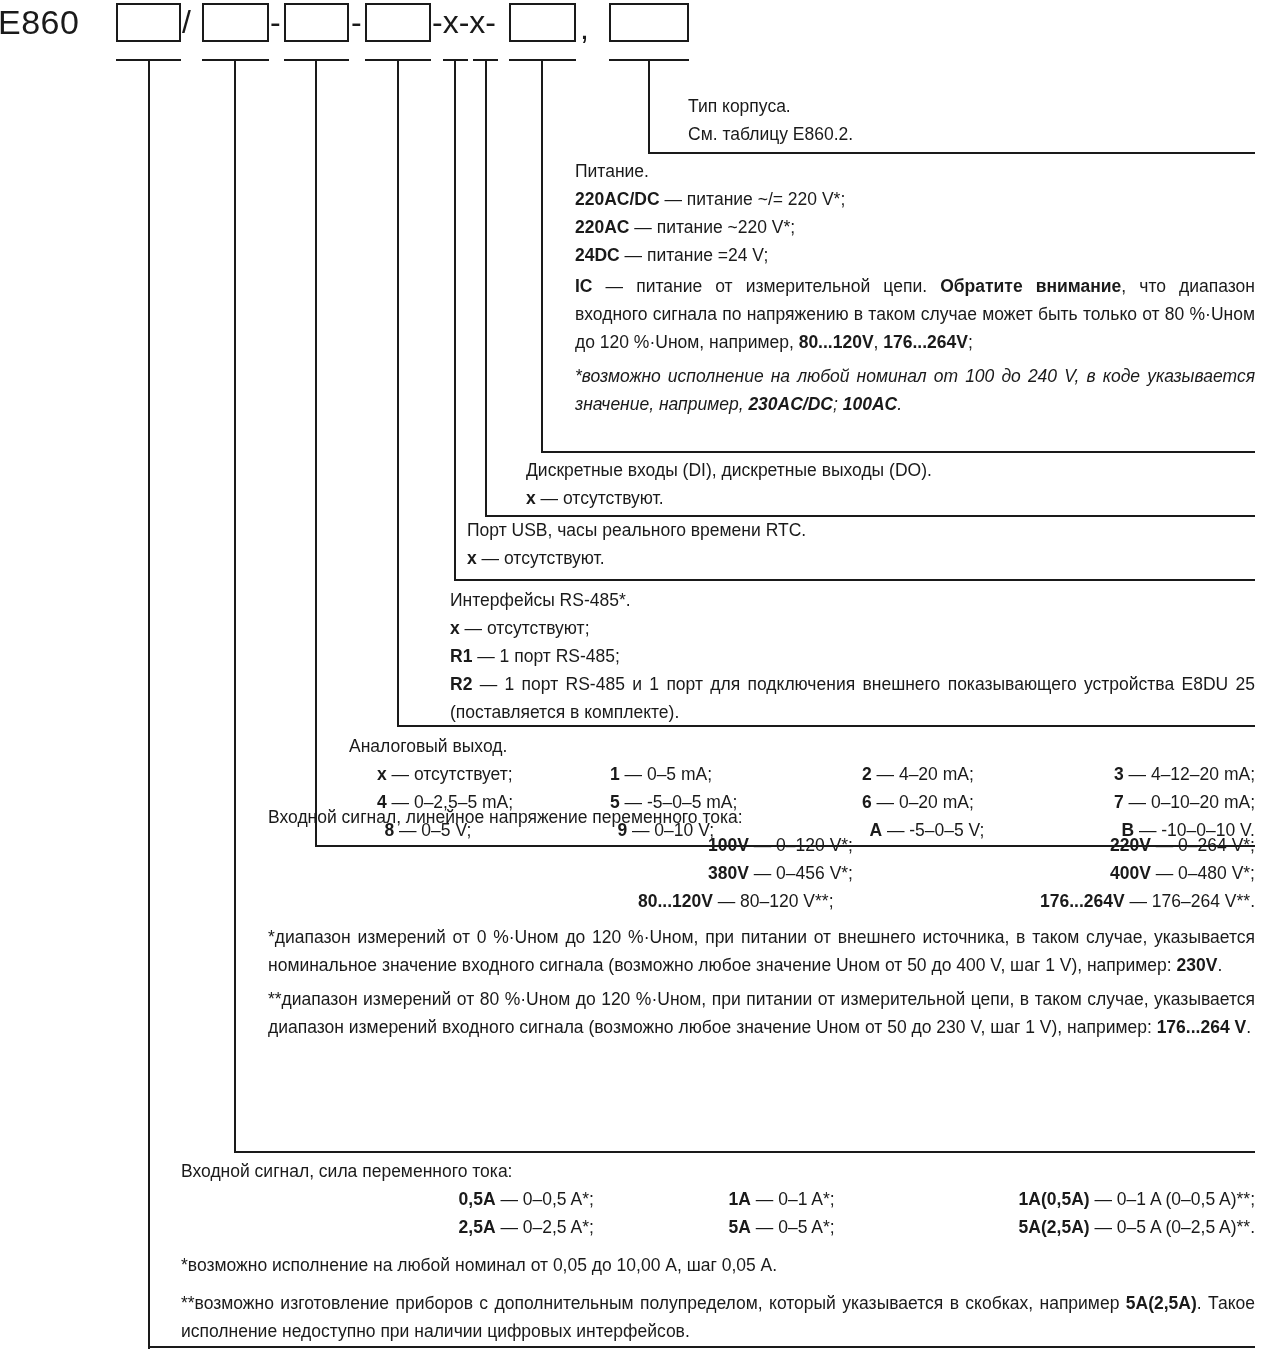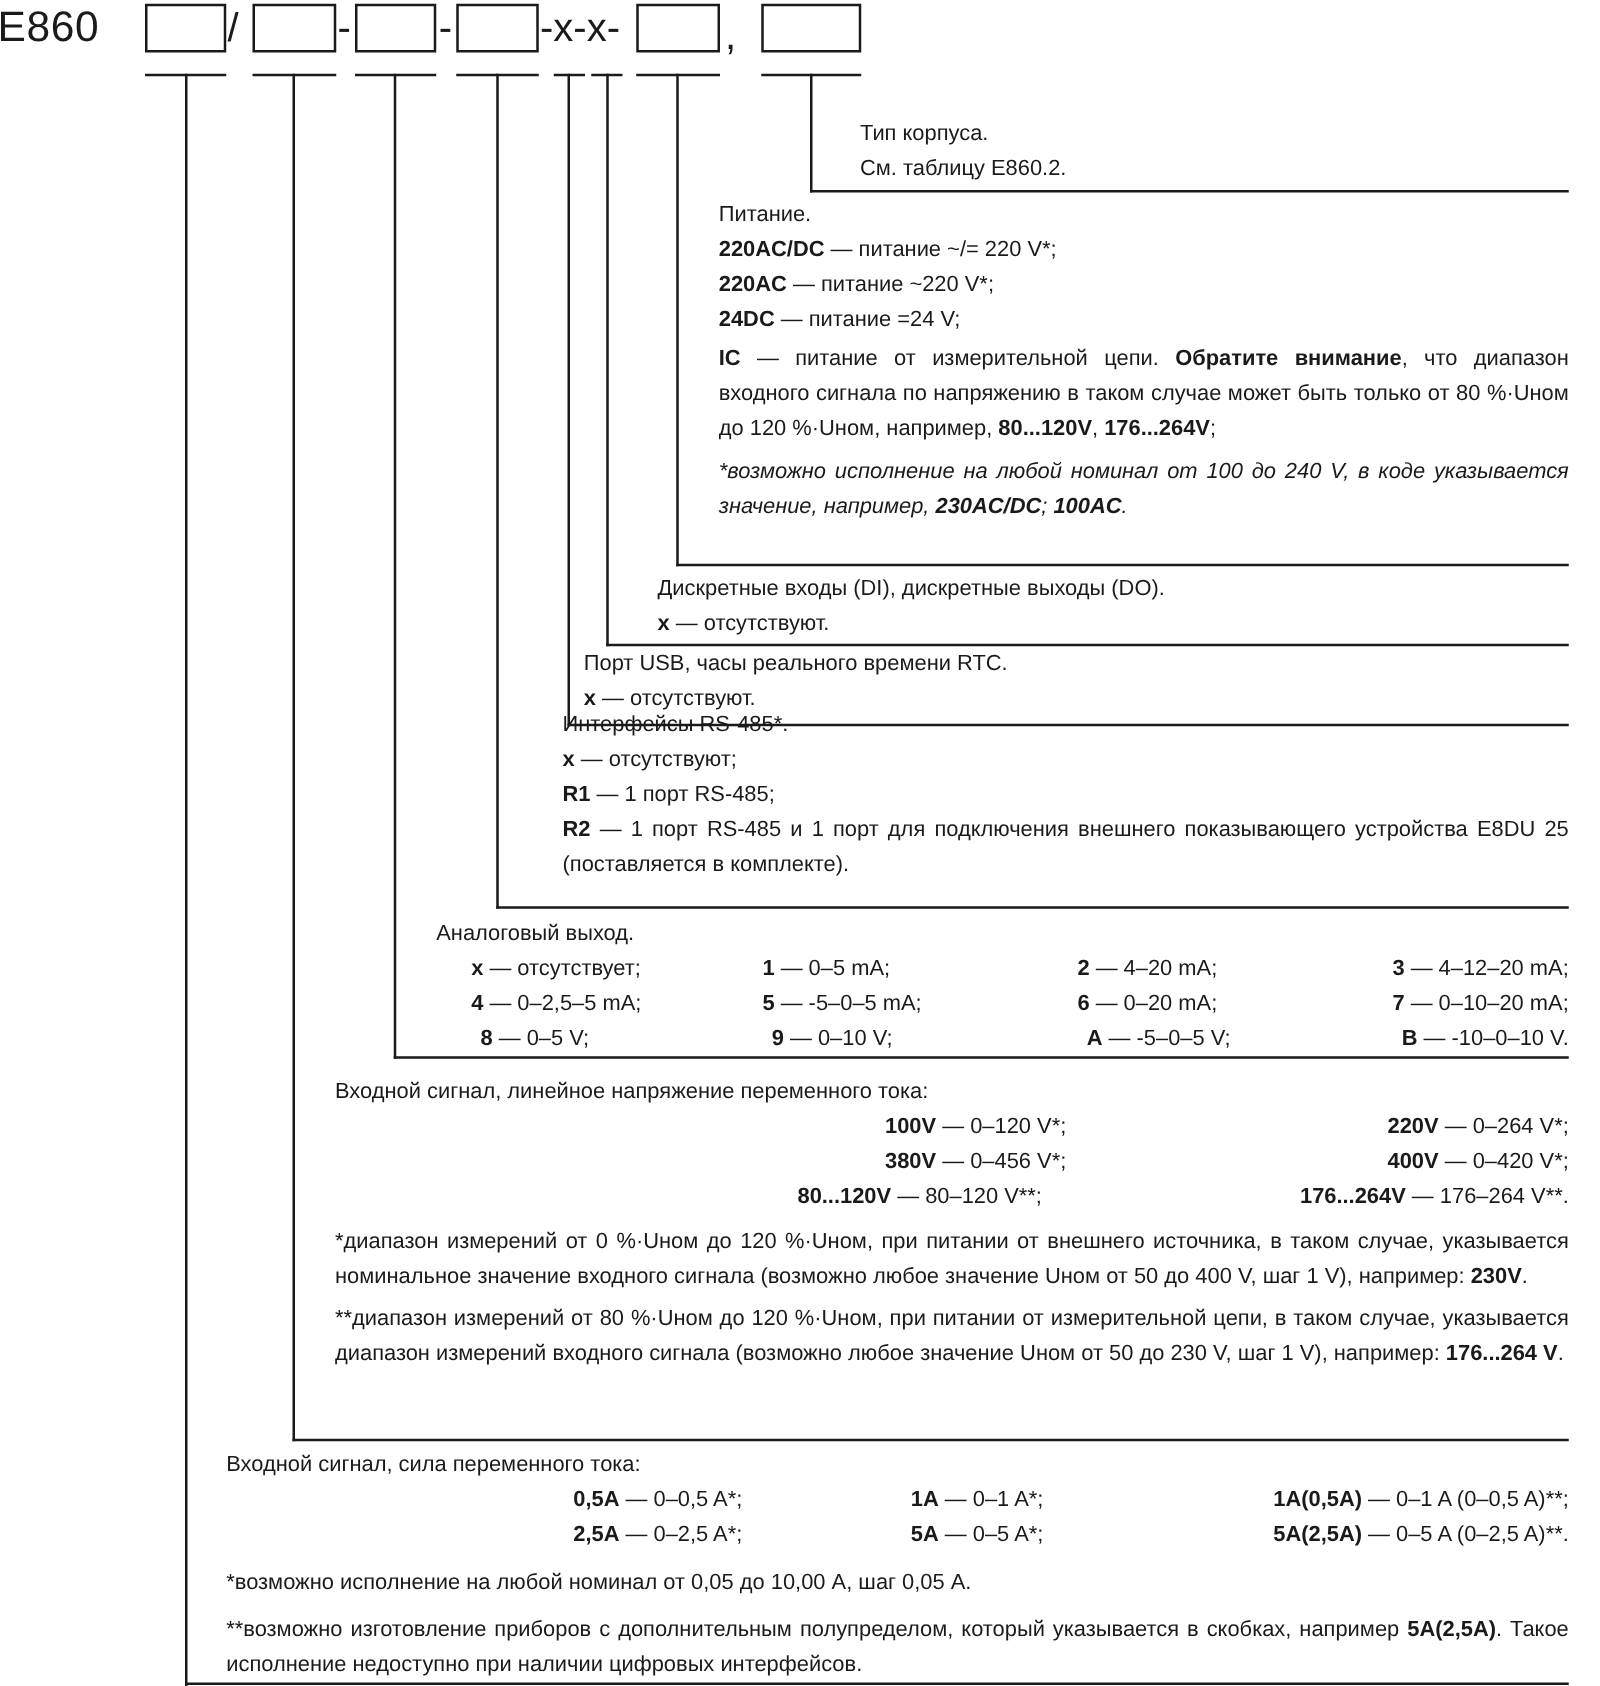--- a/index.html
+++ b/index.html
@@ -85,21 +85,21 @@
 <div class="abs blk" style="left:498px;top:456px;width:757px;margin-left:28px;">
   <p>Дискретные входы (DI), дискретные выходы (DO).</p>
   <p><b>x</b><span> — отсутствуют.</span></p>
 </div>
 
 <div class="abs blk" style="left:467px;top:516px;width:788px;">
   <p>Порт USB, часы реального времени RTC.</p>
   <p><b>x</b><span> — отсутствуют.</span></p>
 </div>
 
-<div class="abs blk" style="left:450px;top:565px;width:805px;">
+<div class="abs blk" style="left:450px;top:586px;width:805px;">
   <p>Интерфейсы RS-485*.</p>
   <p><b>x</b><span> — отсутствуют;</span></p>
   <p><b>R1</b><span> — 1 порт RS-485;</span></p>
   <p class="just"><b>R2</b><span> — 1 порт RS-485 и 1 порт для подключения внешнего показывающего устройства E8DU 25 (поставляется в комплекте).</span></p>
 </div>
 
 <div class="abs blk" style="left:349px;top:732px;width:906px;">
   <p>Аналоговый выход.</p>
   <div class="row">
     <p class="c4"><b>x</b><span> — отсутствует;</span></p>
@@ -114,29 +114,29 @@
     <p><b>7</b><span> — 0–10–20 mA;</span></p>
   </div>
   <div class="row">
     <p class="c4"><b>8</b><span> — 0–5 V;</span></p>
     <p class="c4b"><b>9</b><span> — 0–10 V;</span></p>
     <p class="c4b"><b>A</b><span> — -5–0–5 V;</span></p>
     <p><b>B</b><span> — -10–0–10 V.</span></p>
   </div>
 </div>
 
-<div class="abs blk" style="left:268px;top:858px;width:987px;">
+<div class="abs blk" style="left:268px;top:803px;width:987px;">
   <p>Входной сигнал, линейное напряжение переменного тока:</p>
   <div class="row">
     <p class="c2"><b>100V</b><span> — 0–120 V*;</span></p>
     <p><b>220V</b><span> — 0–264 V*;</span></p>
   </div>
   <div class="row">
     <p class="c2"><b>380V</b><span> — 0–456 V*;</span></p>
-    <p><b>400V</b><span> — 0–420 V*;</span></p>
+    <p><b>400V</b><span> — 0–480 V*;</span></p>
   </div>
   <div class="row">
     <p class="c2"><b>80...120V</b><span> — 80–120 V**;</span></p>
     <p><b>176...264V</b><span> — 176–264 V**.</span></p>
   </div>
   <p class="just" style="margin-top:8px;"><span>*диапазон измерений от 0 %·Uном до 120 %·Uном, при питании от внешнего источника, в таком случае, указывается номинальное значение входного сигнала (возможно любое значение Uном от 50 до 400 V, шаг 1 V), например: </span><b>230V</b><span>.</span></p>
   <p class="just" style="margin-top:6px;"><span>**диапазон измерений от 80 %·Uном до 120 %·Uном, при питании от измерительной цепи, в таком случае, указывается диапазон измерений входного сигнала (возможно любое значение Uном от 50 до 230 V, шаг 1 V), например: </span><b>176...264 V</b><span>.</span></p>
 </div>
 
 <div class="abs blk" style="left:181px;top:1157px;width:1074px;">

